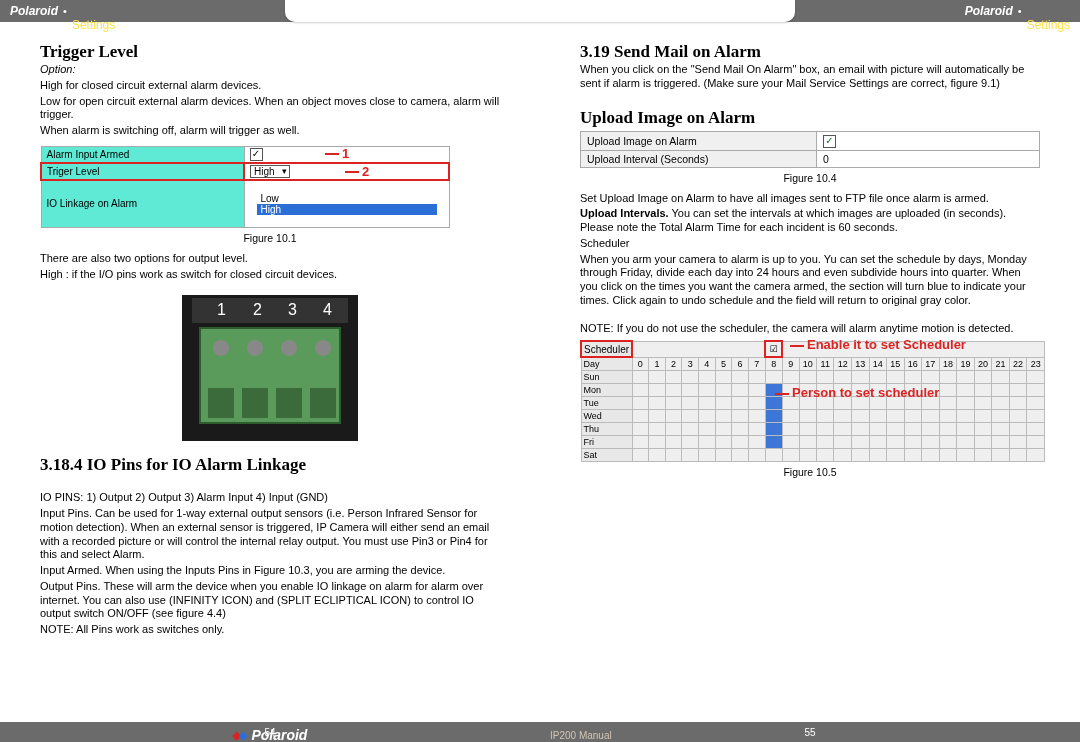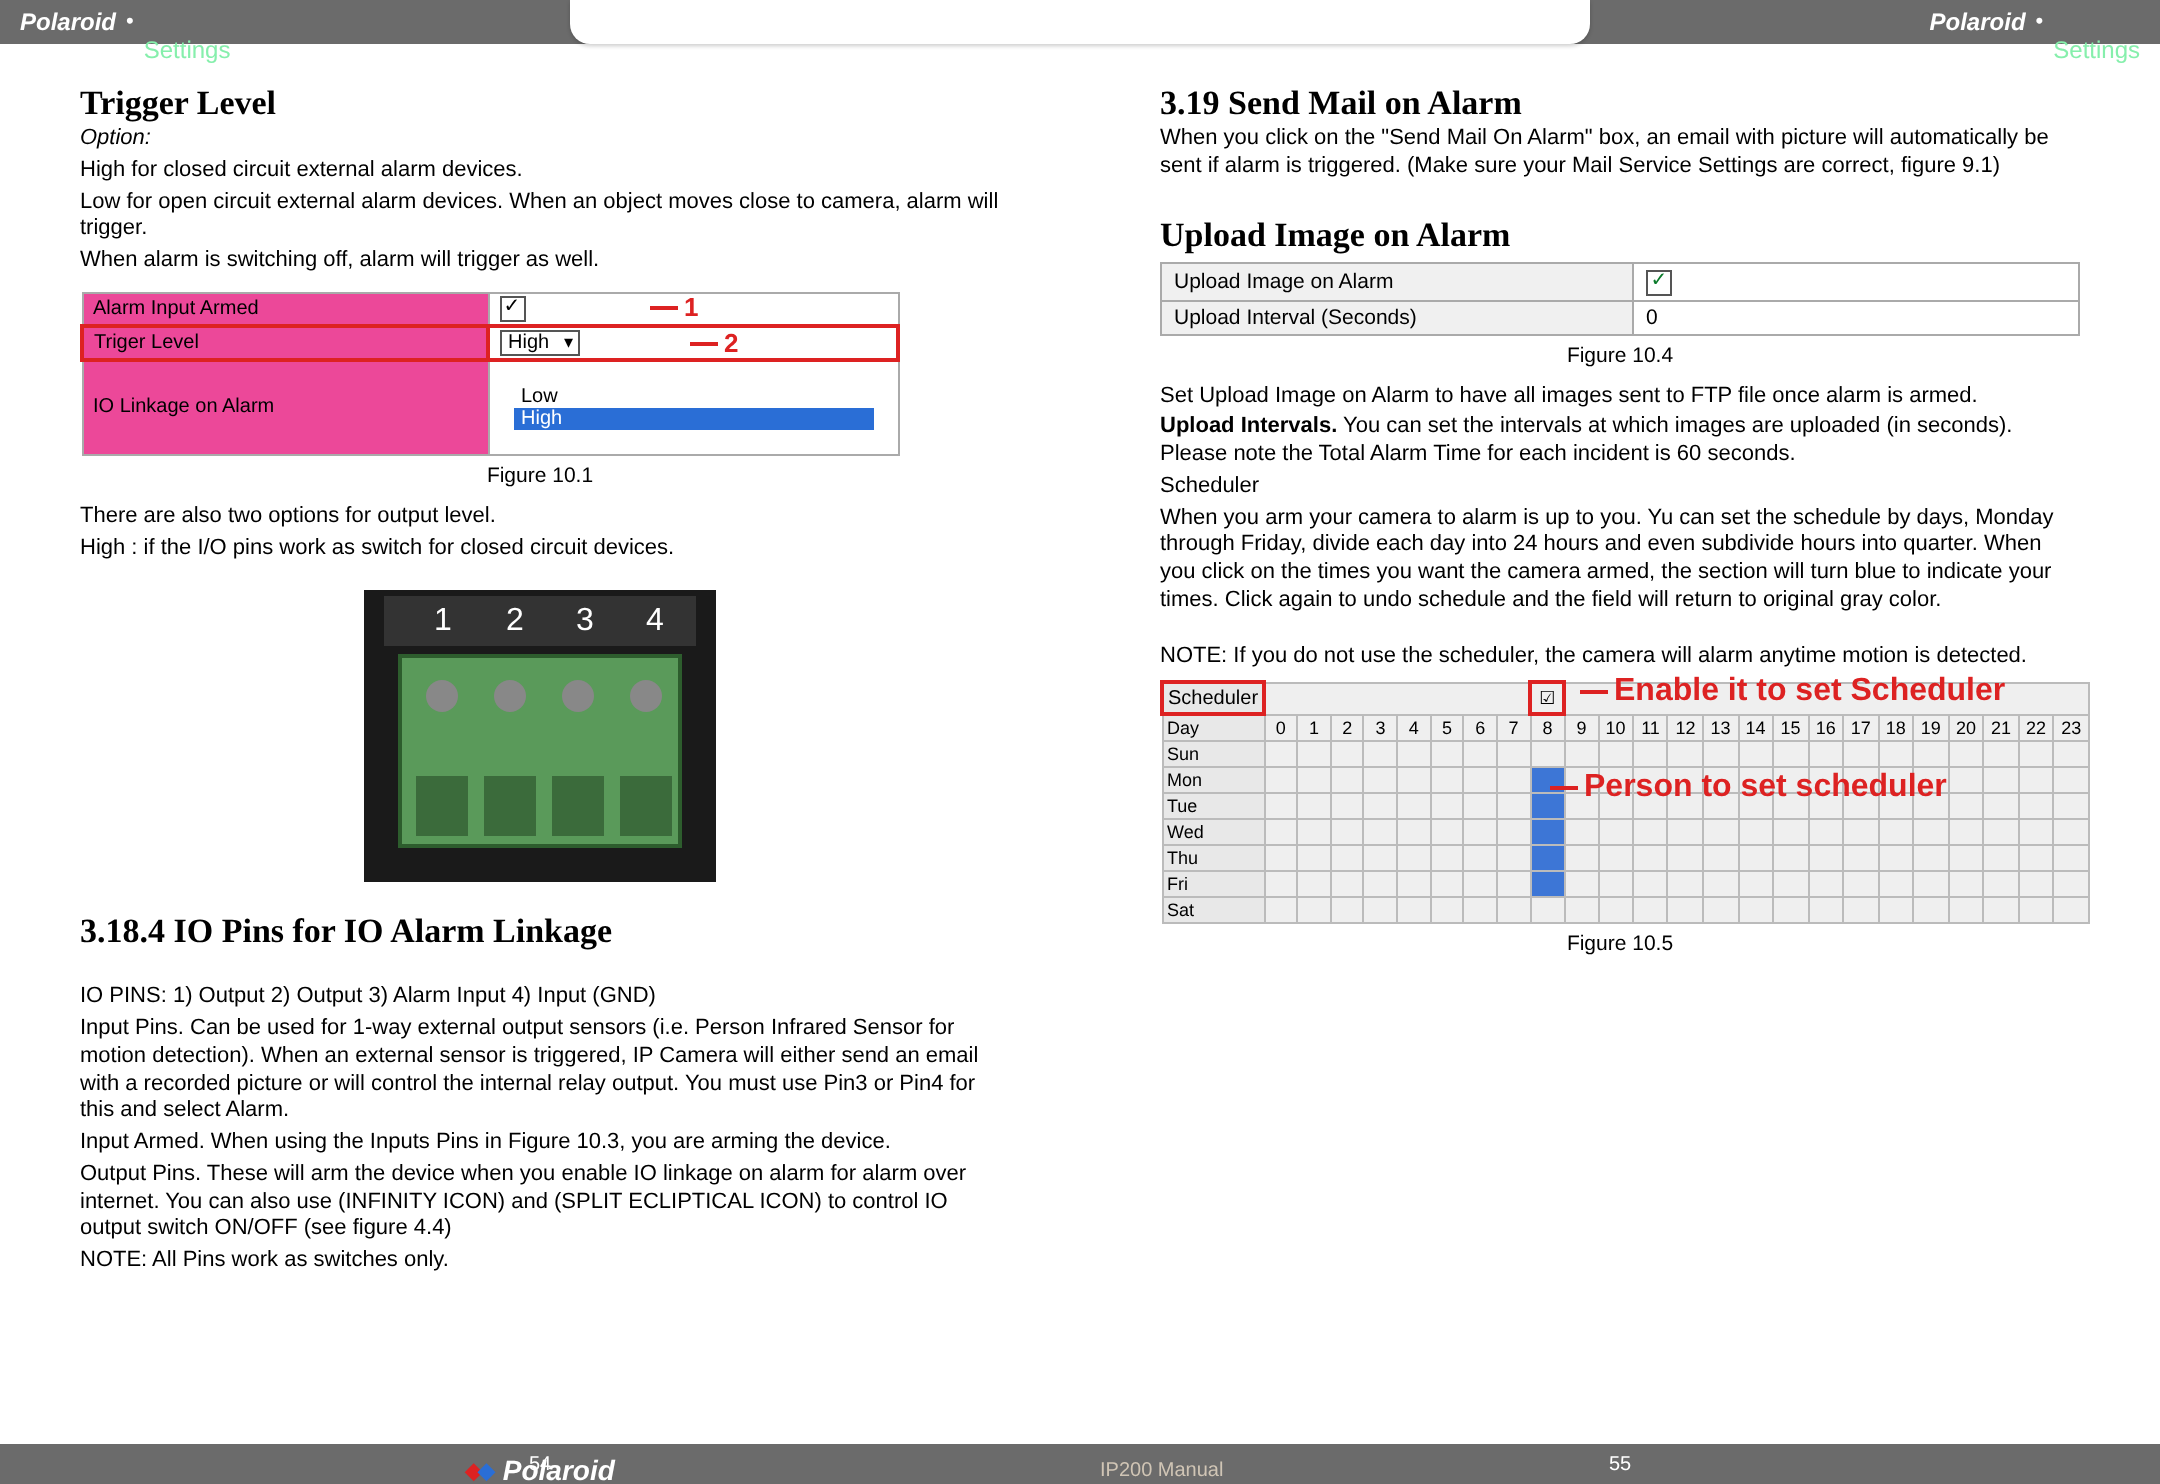--- a/index.html
+++ b/index.html
@@ -24,21 +24,21 @@
     width: 50%;
     display: flex;
     align-items: center;
     padding: 0 10px;
     box-sizing: border-box;
   }
   .header-half.left { justify-content: flex-start; }
   .header-half.right { justify-content: flex-end; }
   .header-brand { font-weight: bold; font-style: italic; font-size: 12px; }
   .header-sep { margin: 0 5px; }
-  .header-section { font-size: 12px; color: #86efac; margin-top: 28px; }
+  .header-section { font-size: 12px; color: #fde047; margin-top: 28px; }
   .header-tab {
     position: absolute;
     left: 50%;
     top: 0;
     transform: translateX(-50%);
     width: 510px;
     height: 22px;
     background: #fff;
     border-bottom-left-radius: 10px;
     border-bottom-right-radius: 10px;
@@ -67,21 +67,21 @@
   .fig101-wrap { margin: 8px 0 2px 0; position: relative; }
   .fig101 {
     width: 410px;
     border: 1px solid #888;
     font-size: 10px;
     border-collapse: collapse;
   }
   .fig101 td {
     border: 1px solid #aaa;
     padding: 1px 5px;
-    background: #ec4899;
+    background: #5eead4;
   }
   .fig101 td.val { width: 180px; background: #fff; }
   .fig101 .triger-row td { border: 2px solid #d22; }
   .fig101 .dropdown {
     display: inline-block;
     border: 1px solid #555;
     padding: 0 14px 0 3px;
     font-size: 10px;
     background: #fff;
     position: relative;
@@ -161,21 +161,21 @@
     border: 2px solid #d22;
     padding: 1px 2px;
     font-size: 10px;
   }
   .fig105 .schedrow .chk {
     border: 2px solid #d22;
   }
   .fig105-call1, .fig105-call2 {
     position: absolute;
     color: #d22;
-    font-size: 16px;
+    font-size: 13px;
     font-weight: bold;
   }
   .fig105-call1 { left: 210px; top: -3px; }
   .fig105-call1::before {
     content: ""; display: inline-block; width: 14px; height: 0;
     border-top: 2px solid #d22; vertical-align: middle; margin-right: 3px;
   }
   .fig105-call2 { left: 195px; top: 45px; }
   .fig105-call2::before {
     content: ""; display: inline-block; width: 14px; height: 0;

